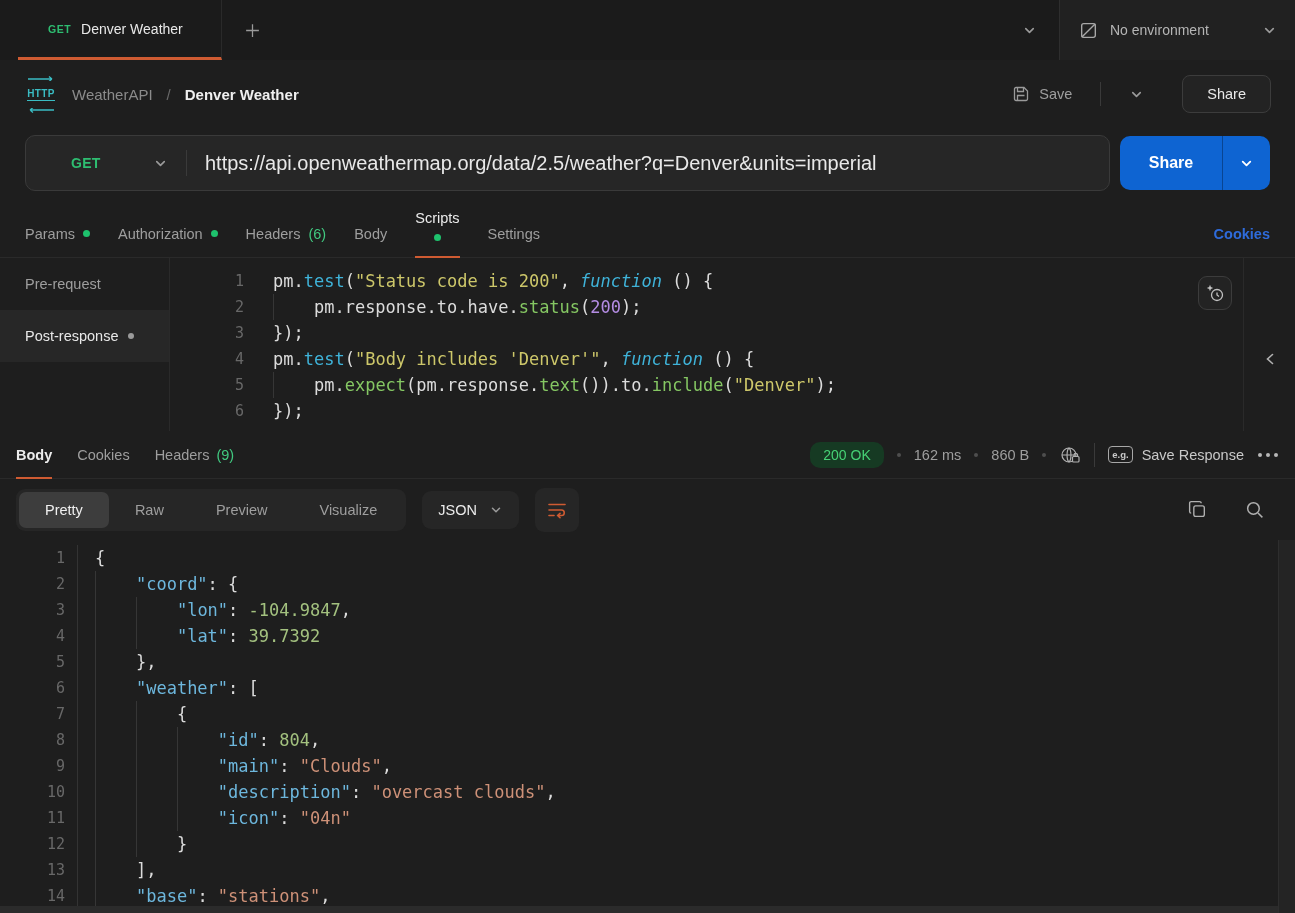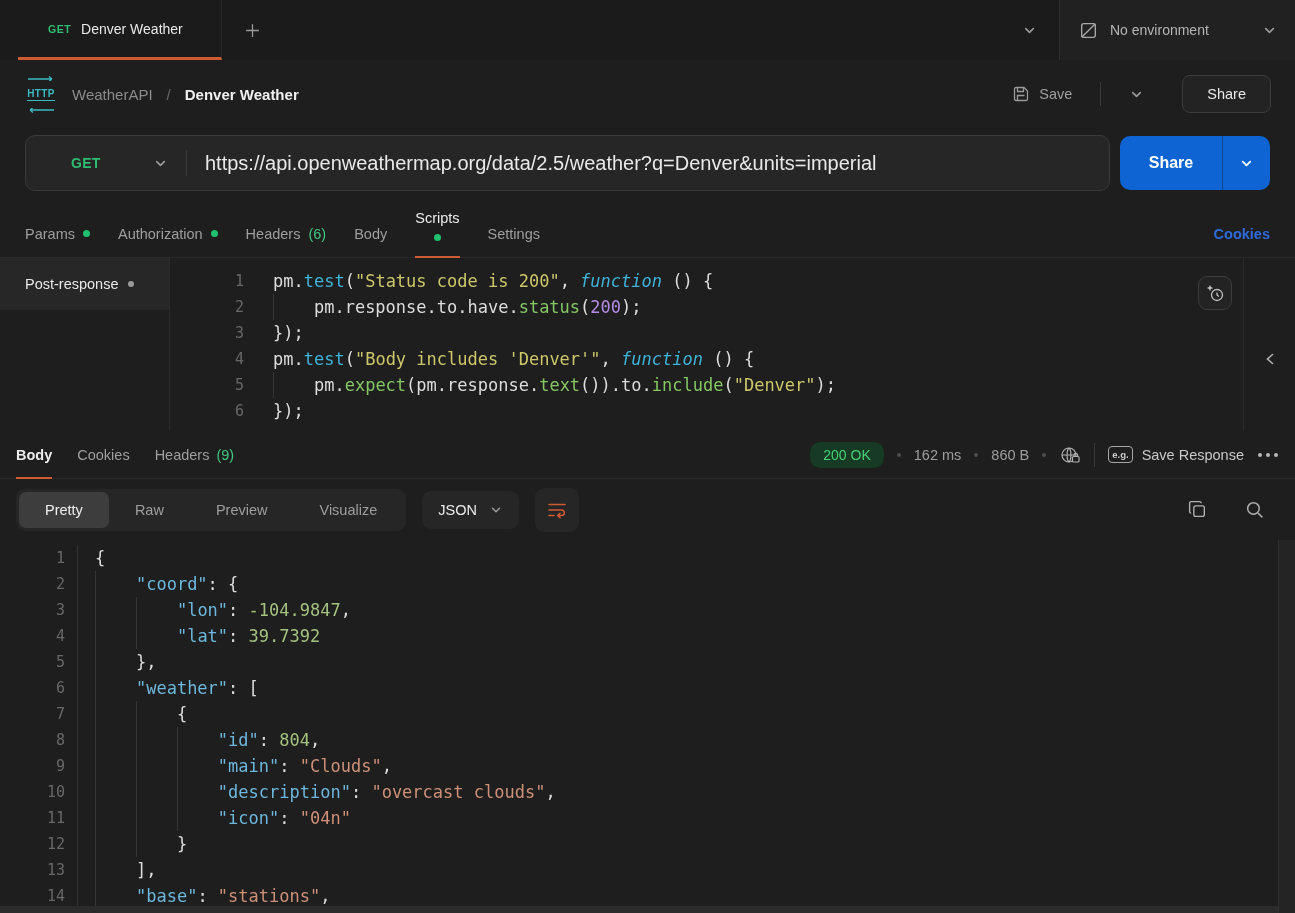--- a/index.html
+++ b/index.html
@@ -246,20 +246,23 @@
     </div>
     <div class="rtab">
       <span>Settings</span>
     </div>
     <div class="grow"></div>
     <a class="cookies">Cookies</a>
   </div>
 
   <div class="script-panel">
     <div class="sp-side">
+      <div class="sp-item">
+        <span>Pre-request</span>
+      </div>
       <div class="sp-item active">
         <span>Post-response</span>
         <span class="graydot"></span>
       </div>
     </div>
     <div class="sp-editor" id="script-code">
         <div class="code-line"><span class="ln">1</span><span class="tok-p">pm.</span><span class="tok-fn">test</span><span class="tok-p">(</span><span class="tok-s">"Status code is 200"</span><span class="tok-p">, </span><span class="tok-kw">function</span><span class="tok-p"> () {</span></div>
         <div class="code-line"><span class="ln">2</span><span class="tok-ind">    </span><span class="tok-p">pm.response.to.have.</span><span class="tok-m">status</span><span class="tok-p">(</span><span class="tok-n">200</span><span class="tok-p">);</span></div>
         <div class="code-line"><span class="ln">3</span><span class="tok-p">});</span></div>
         <div class="code-line"><span class="ln">4</span><span class="tok-p">pm.</span><span class="tok-fn">test</span><span class="tok-p">(</span><span class="tok-s">"Body includes 'Denver'"</span><span class="tok-p">, </span><span class="tok-kw">function</span><span class="tok-p"> () {</span></div>

